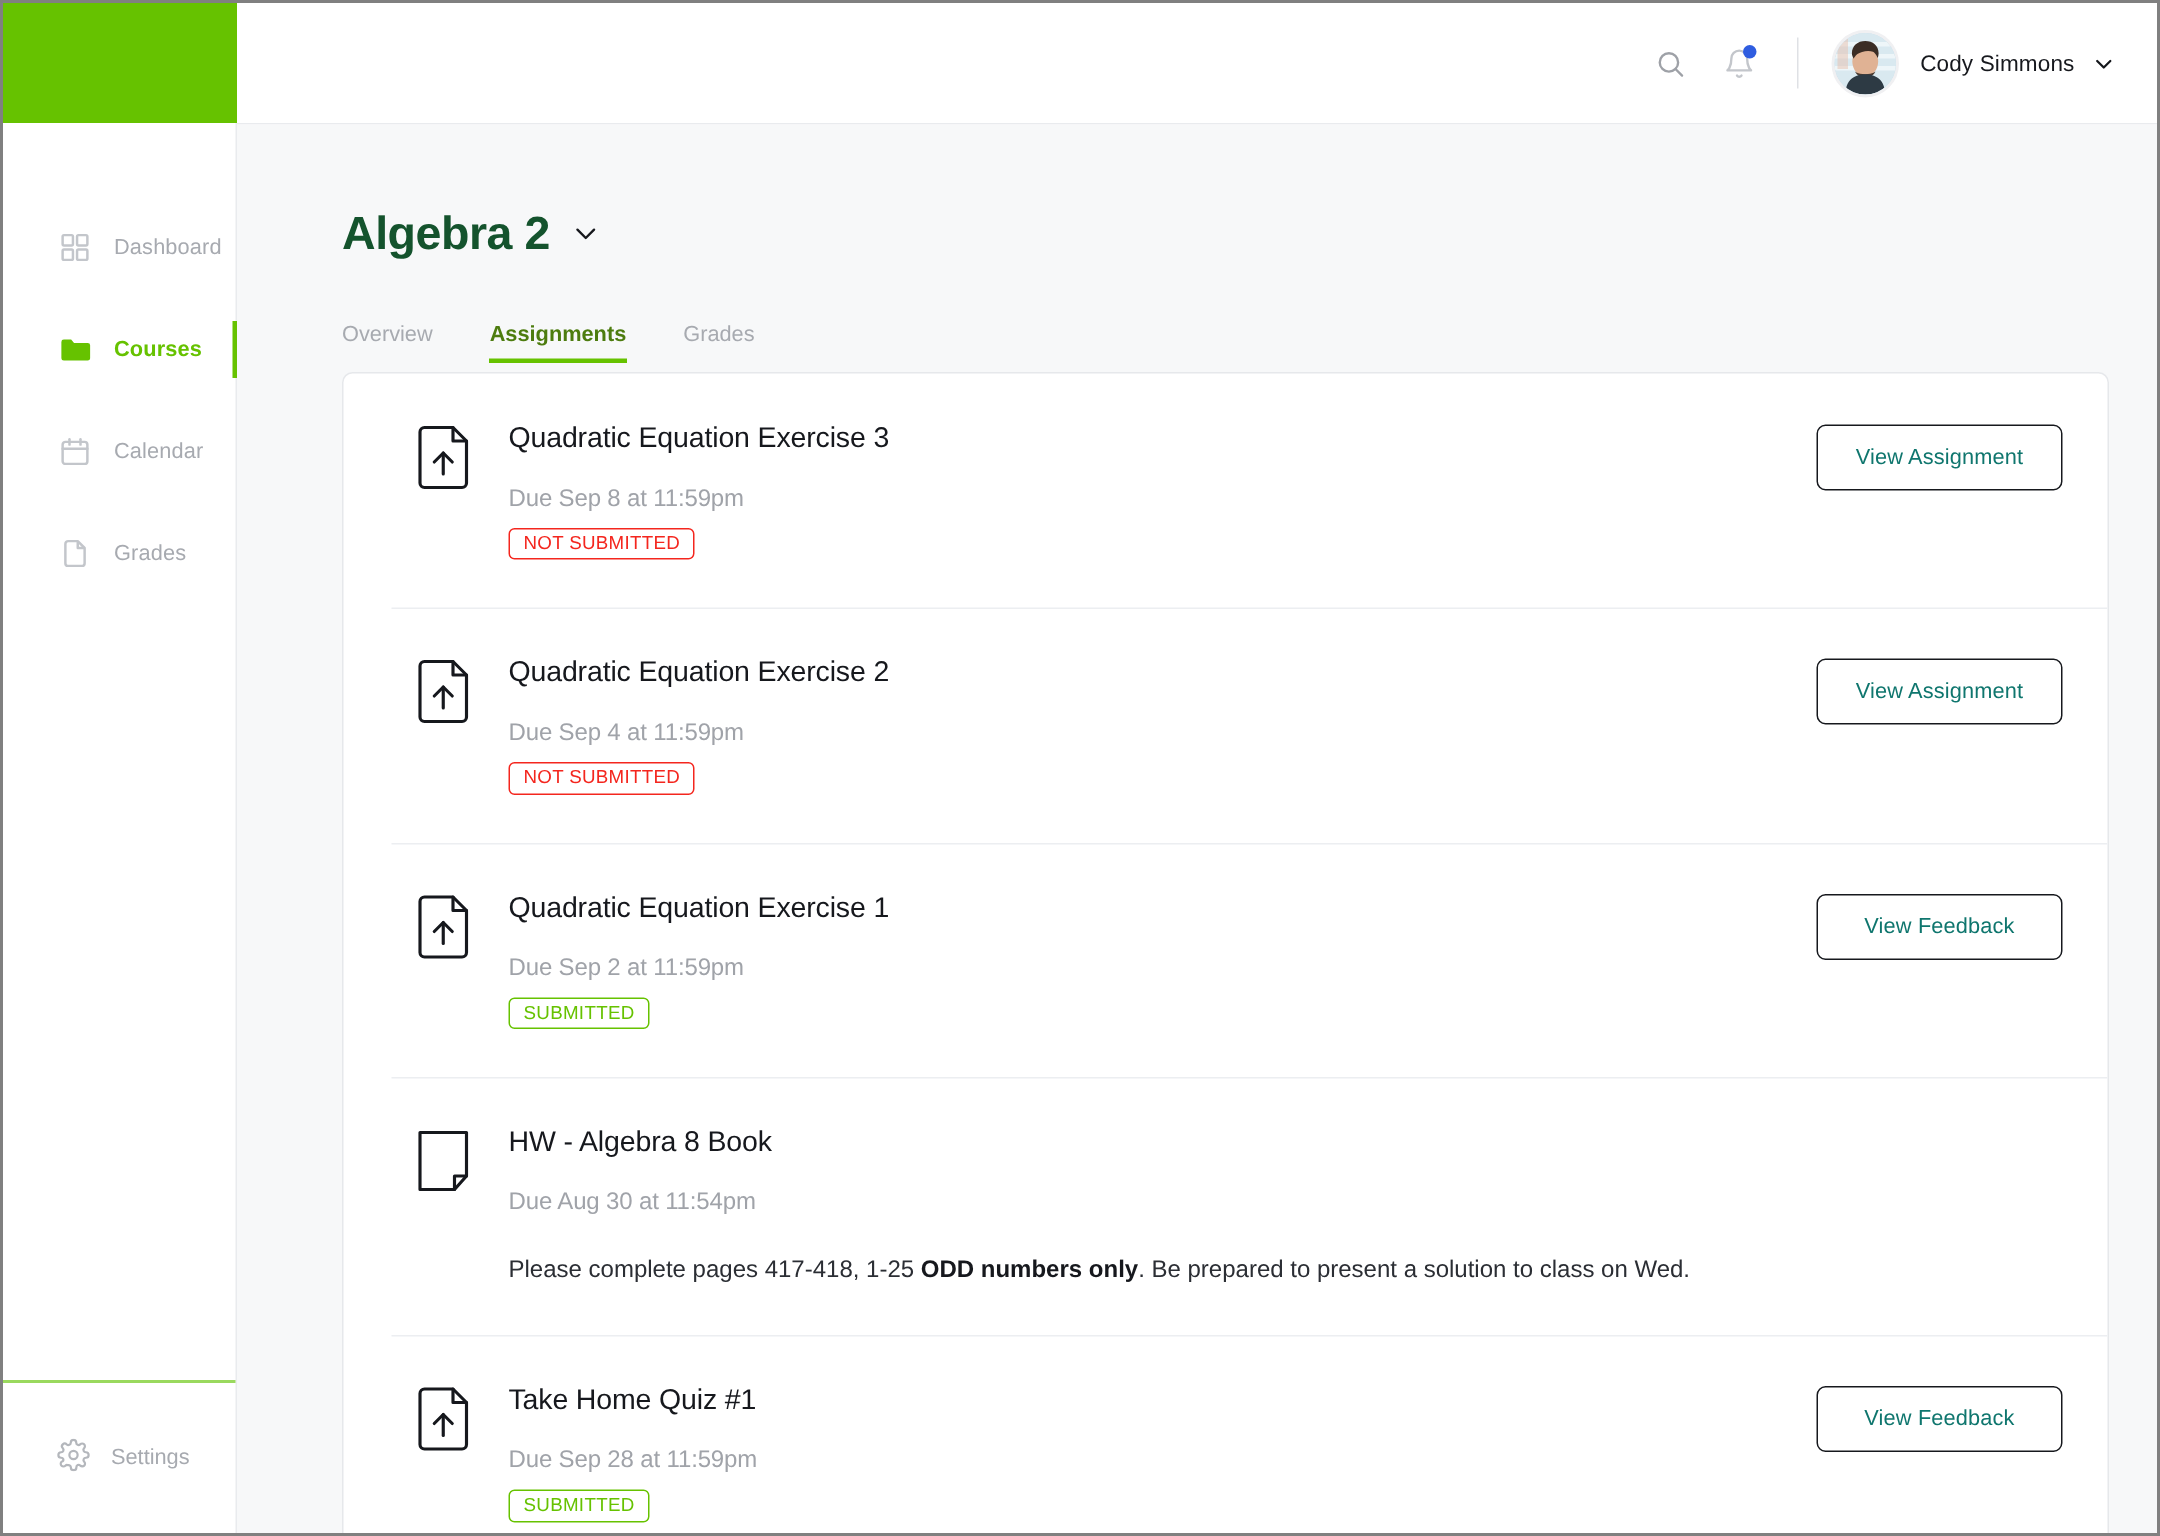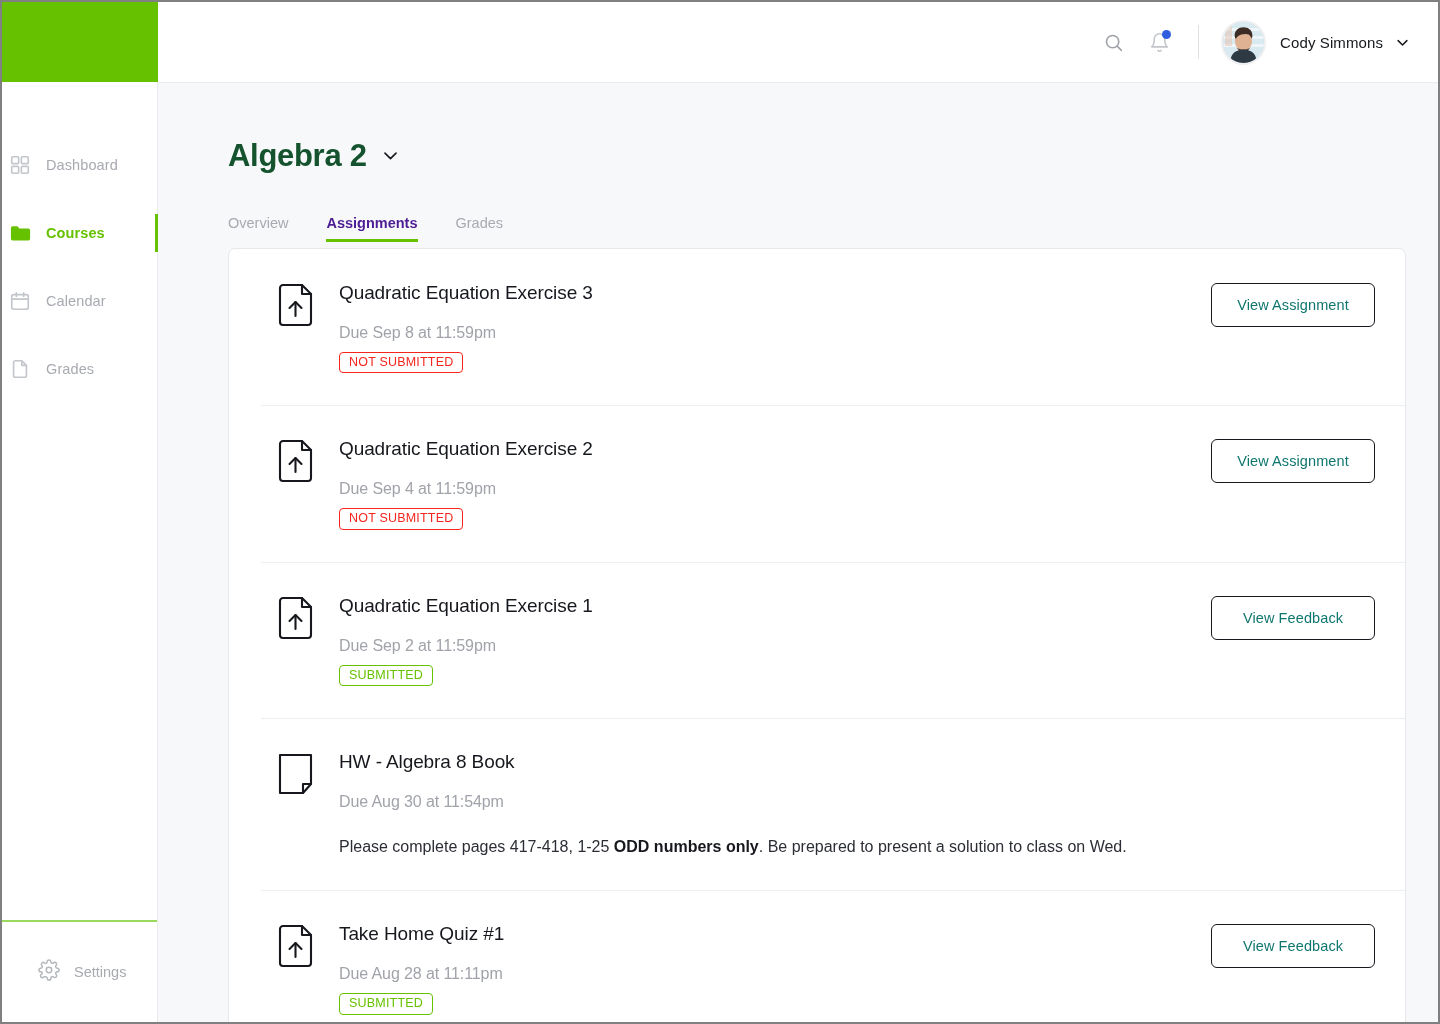--- a/index.html
+++ b/index.html
@@ -36,21 +36,21 @@
 
   #nav {
     padding-top: 60px;
   }
 
   .nav-item {
     position: relative;
     display: flex;
     align-items: center;
     height: 46px;
-    padding-left: 6px;
+    padding-left: 36px;
     cursor: pointer;
     margin-bottom: 22px;
   }
   .nav-item .nav-ico {
     width: 24px; height: 24px;
     display: flex; align-items: center; justify-content: center;
     margin-right: 14px;
     flex: none;
   }
   .nav-item .nav-label {
@@ -179,21 +179,21 @@
   }
   .tab {
     font-size: 14.5px;
     color: #a7aab0;
     padding-bottom: 8px;
     margin-right: 38px;
     cursor: pointer;
     border-bottom: 3px solid transparent;
   }
   .tab.active {
-    color: #4c1d95;
+    color: #4d7c0f;
     font-weight: bold;
     border-bottom-color: #66c200;
   }
 
   
   #card {
     position: absolute;
     left: 70px; top: 165px;
     width: 1178px;
     background: #ffffff;
@@ -474,21 +474,21 @@
         </div>
         <div class="row">
           <div class="row-icon"><svg width="40" height="44" viewBox="0 0 40 44" fill="none" stroke="#16181d" stroke-width="2.1" stroke-linejoin="round" stroke-linecap="round">
               <path d="M25 2H6a3 3 0 00-3 3v34a3 3 0 003 3h25a3 3 0 003-3V11z"></path>
               <polyline points="25 2 25 11 34 11"></polyline>
               <line x1="18.5" y1="33" x2="18.5" y2="19"></line>
               <polyline points="12.5 25 18.5 19 24.5 25"></polyline>
             </svg></div>
           <div class="row-body">
             <div class="row-title">Take Home Quiz #1</div>
-            <div class="row-due">Due Aug 28 at 11:11pm</div>
+            <div class="row-due">Due Sep 28 at 11:59pm</div>
             <div><span class="badge green">SUBMITTED</span></div>
           </div>
           <div class="row-action">
             <button class="action-btn">View Feedback</button>
           </div>
         </div>
       </section>
 
   </main>
 </div>

